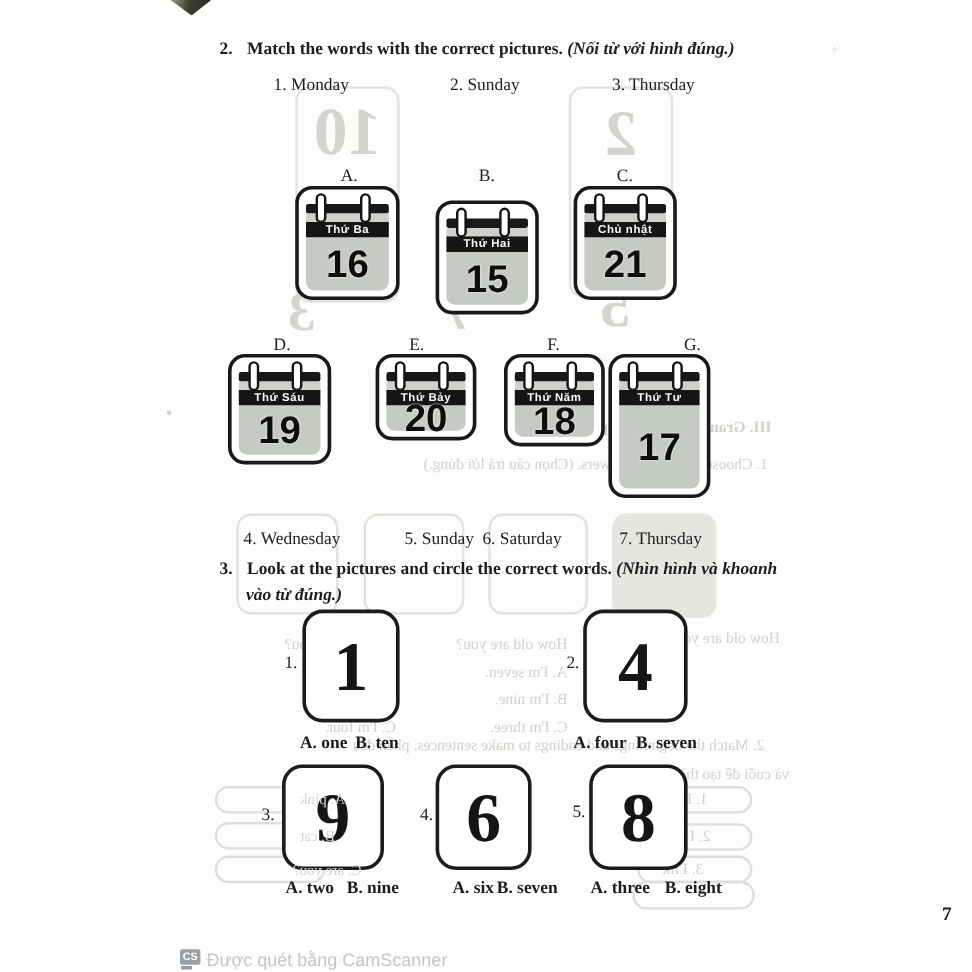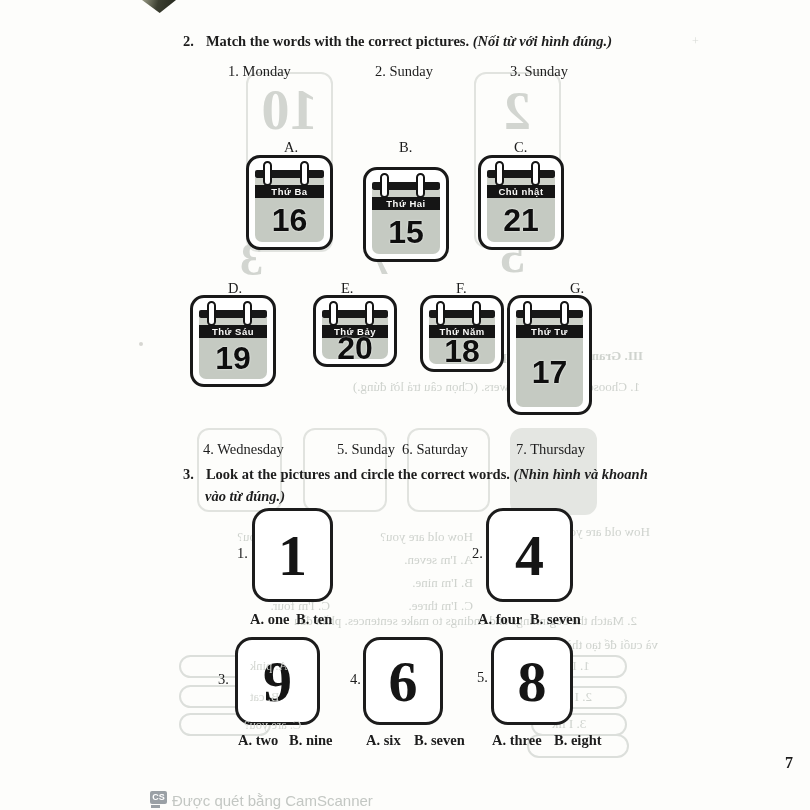--- a/index.html
+++ b/index.html
@@ -73,21 +73,21 @@
 <div class="ghost gmir gnum" style="left:368px;top:228px;font-size:50px">7</div>
 <div class="ghost gmir gnum" style="left:500px;top:226px;font-size:50px">5</div>
 
 <div class="abs hdr" style="left:183px;top:33px">
   <span class="exnum">2.</span><span>Match the words with the correct pictures.</span>
   <span class="vi">(Nối từ với hình đúng.)</span>
 </div>
 
 <div class="abs word" style="left:228px;top:63px">1. Monday</div>
 <div class="abs word" style="left:375px;top:63px">2. Sunday</div>
-<div class="abs word" style="left:510px;top:63px">3. Sunday</div>
+<div class="abs word" style="left:510px;top:63px">3. Thursday</div>
 
 <div class="abs letter" style="left:284px;top:139px">A.</div>
 <div class="abs letter" style="left:399px;top:139px">B.</div>
 <div class="abs letter" style="left:514px;top:139px">C.</div>
 
 <div class="cal" style="left:246px;top:155px;width:87px;height:95px">
   <div class="cal-pin p1"></div>
   <div class="cal-pin p2"></div>
   <div class="cal-bar"></div>
   <div class="cal-mid"></div>
@@ -222,21 +222,21 @@
   <span>6</span>
 </div>
 
 <div class="abs itemlabel" style="left:477px;top:669px">5.</div>
 <div class="numcard" style="left:491px;top:637px;width:82px;height:88px">
   <span>8</span>
 </div>
 
 <div class="abs opt" style="left:238px;top:732px">A. two</div>
 <div class="abs opt" style="left:289px;top:732px">B. nine</div>
-<div class="abs opt" style="left:366px;top:732px">A. six</div>
+<div class="abs opt" style="left:377px;top:732px">A. six</div>
 <div class="abs opt" style="left:414px;top:732px">B. seven</div>
 <div class="abs opt" style="left:492px;top:732px">A. three</div>
 <div class="abs opt" style="left:554px;top:732px">B. eight</div>
 
 <div class="pagenum">7</div>
 <div class="cs-badge">CS</div>
 <div class="cs-tab"></div>
 <div class="cs-note">Được quét bằng CamScanner</div>
 
 </body></html>

